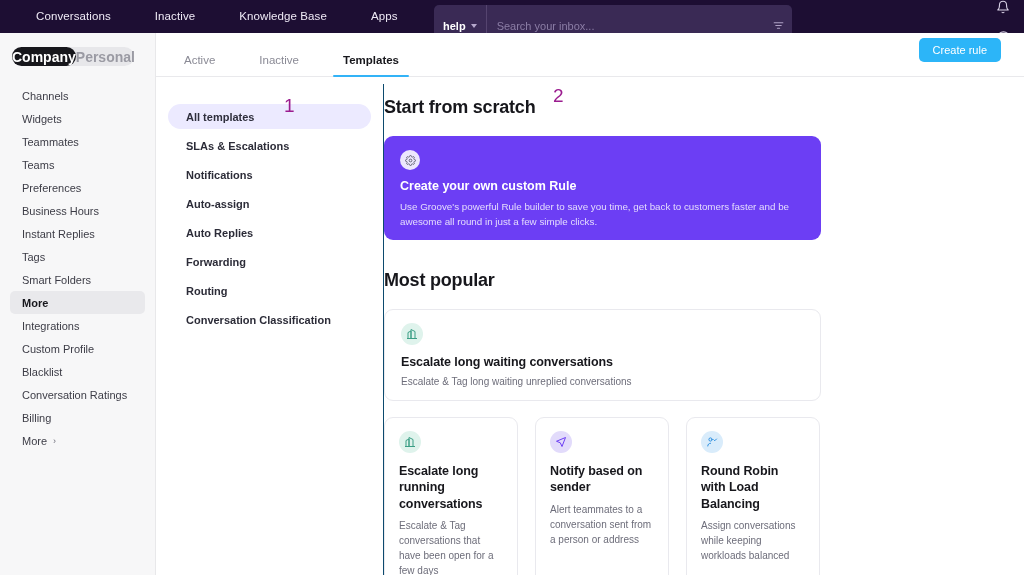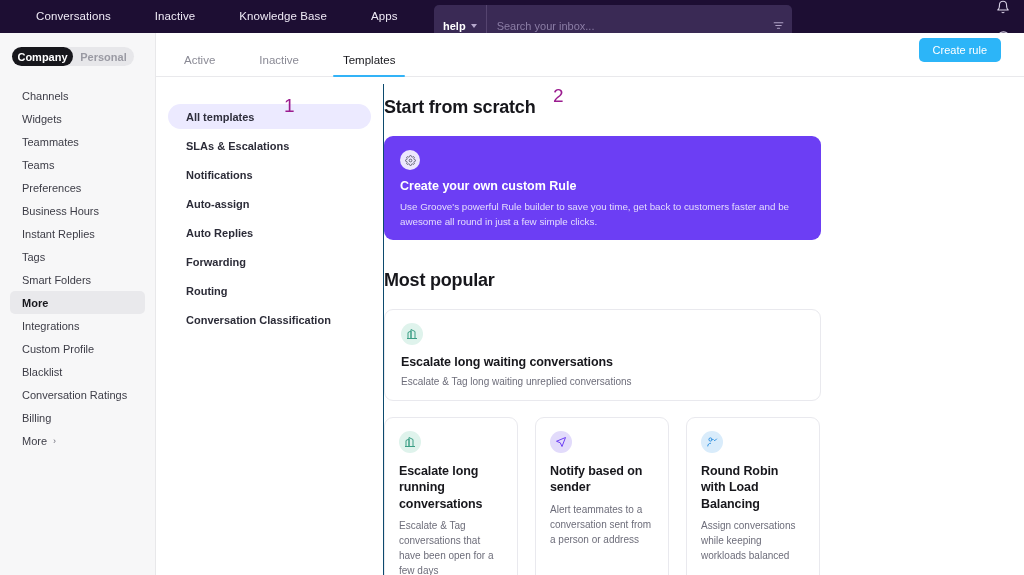--- a/index.html
+++ b/index.html
@@ -122,21 +122,21 @@
     border-radius: 10px;
     display: flex;
     align-items: center;
     padding: 0;
     width: 122px;
   }
   .seg {
     flex: 1;
     height: 19px;
     border-radius: 10px;
-    font-size: 11px;
+    font-size: 14px;
     font-weight: bold;
     display: flex;
     align-items: center;
     justify-content: center;
     cursor: pointer;
     color: #9a9aa3;
   }
   .seg.active { background: #17171c; color: #ffffff; }
   .nav-list { padding: 0 10px; }
   .nav-item {
@@ -171,21 +171,21 @@
   }
   .tab {
     font-size: 11.5px;
     color: #8a8a95;
     padding: 0 4px 10px 4px;
     margin-right: 36px;
     cursor: pointer;
     position: relative;
     white-space: nowrap;
   }
-  .tab.active { color: #17171c; font-weight: normal; }
+  .tab.active { color: #17171c; font-weight: bold; }
   .tab.active::after {
     content: "";
     position: absolute;
     left: -6px; right: -6px; bottom: -1px;
     height: 2.5px;
     background: #33b3f7;
     border-radius: 2px;
   }
   .create-rule-btn {
     position: absolute;

